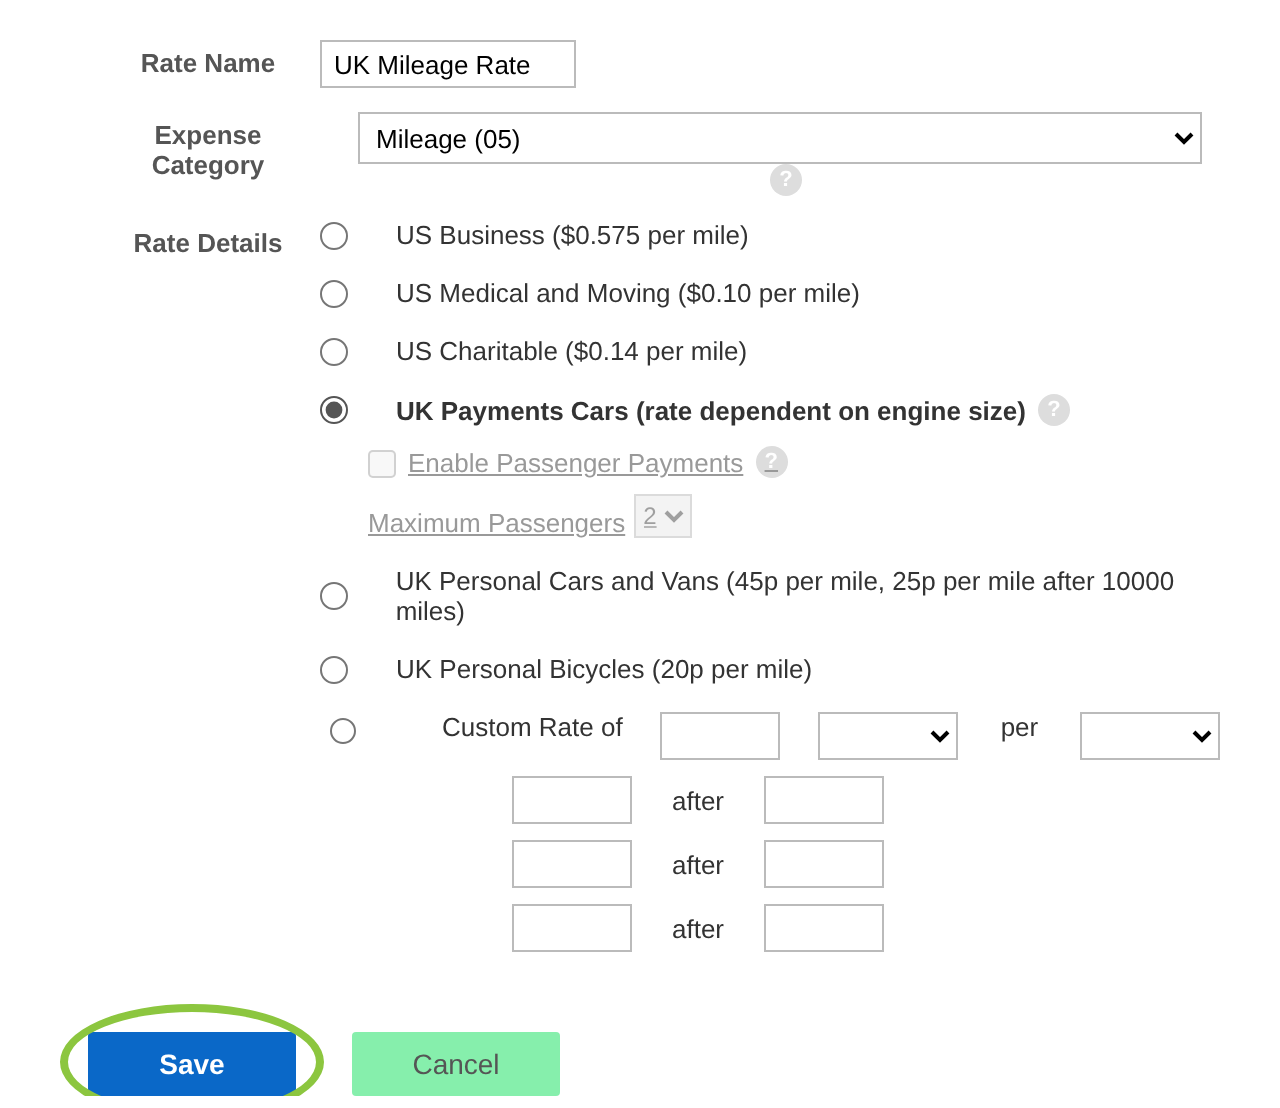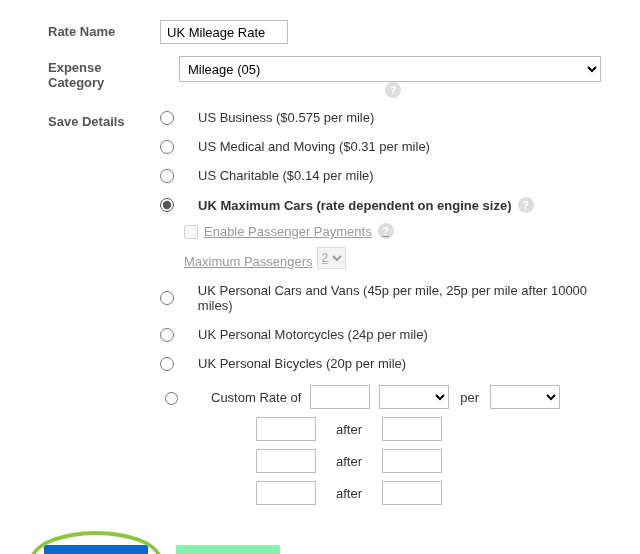--- a/index.html
+++ b/index.html
@@ -15,20 +15,21 @@
     display: flex;
     align-items: flex-start;
     margin-bottom: 12px;
   }
   .label-col {
     width: 160px;
     padding-left: 48px;
     padding-top: 4px;
     color: #555;
     font-weight: 600;
+    text-align: center;
   }
   .field-col {
     flex: 1;
     padding-right: 20px;
   }
   input[type="text"].text-input {
     border: 1px solid #bbb;
     padding: 3px 6px;
     font-size: 13px;
     width: 128px;
@@ -96,22 +97,22 @@
   .sub-row select {
     border: 1px solid #ccc;
     font-size: 12px;
     height: 22px;
     margin-left: 4px;
     background: #eee;
     color: #777;
   }
   .custom-row {
     display: flex;
-    align-items: center;
-    gap: 9px;
+    align-items: flex-start;
+    gap: 19px;
     margin-bottom: 8px;
   }
   .custom-row input[type="text"] {
     border: 1px solid #bbb;
     height: 24px;
     padding: 2px 4px;
   }
   .custom-row select {
     border: 1px solid #bbb;
     height: 24px;
@@ -189,41 +190,41 @@
   <div class="label-col">Expense Category</div>
   <div class="field-col" style="display:flex;align-items:center;flex-direction:column;">
     <select class="category-select">
       <option>Mileage (05)</option>
     </select>
     <span class="help-icon">?</span>
   </div>
 </div>
 
 <div class="form-row">
-  <div class="label-col">Save Details</div>
+  <div class="label-col">Rate Details</div>
   <div class="field-col">
 
     <div class="radio-row">
       <input type="radio" name="rate" style="">
       <span class="radio-label">US Business ($0.575 per mile)</span>
     </div>
 
     <div class="radio-row">
       <input type="radio" name="rate" style="">
-      <span class="radio-label">US Medical and Moving ($0.31 per mile)</span>
+      <span class="radio-label">US Medical and Moving ($0.10 per mile)</span>
     </div>
 
     <div class="radio-row">
       <input type="radio" name="rate" style="">
       <span class="radio-label">US Charitable ($0.14 per mile)</span>
     </div>
 
     <div class="radio-row">
       <input type="radio" name="rate" checked="" style="">
-      <span class="radio-label selected">UK Maximum Cars (rate dependent on engine size)</span>
+      <span class="radio-label selected">UK Payments Cars (rate dependent on engine size)</span>
       <span class="help-icon">?</span>
     </div>
 
     <div class="sub-options">
       <div class="sub-row">
         <input type="checkbox" disabled="" style="">
         <span>Enable Passenger Payments</span>
         <span class="help-icon">?</span>
       </div>
       <div class="sub-row">
@@ -232,24 +233,20 @@
           <option>2</option>
         </select>
       </div>
     </div>
 
     <div class="radio-row">
       <input type="radio" name="rate" style="">
       <span class="radio-label">UK Personal Cars and Vans (45p per mile, 25p per mile after 10000 miles)</span>
     </div>
 
-    <div class="radio-row">
-      <input type="radio" name="rate" style="">
-      <span class="radio-label">UK Personal Motorcycles (24p per mile)</span>
-    </div>
 
     <div class="radio-row">
       <input type="radio" name="rate" style="">
       <span class="radio-label">UK Personal Bicycles (20p per mile)</span>
     </div>
 
     <div class="custom-row">
       <input type="radio" name="rate" style="margin-right: 8px;">
       <span class="radio-label">Custom Rate of</span>
       <input type="text" class="rate-input" style="">

